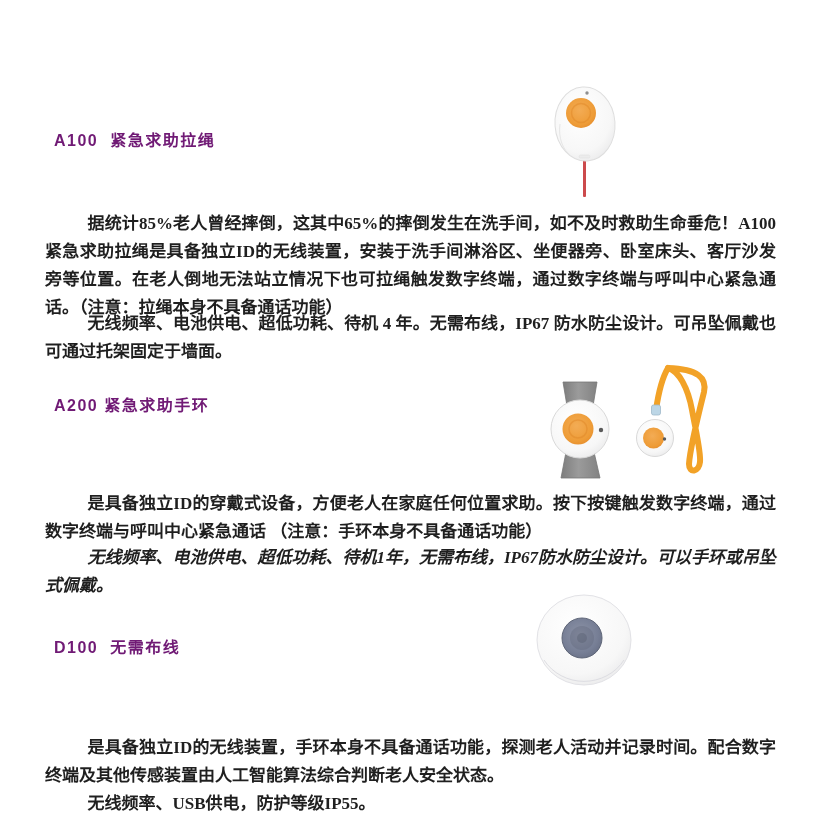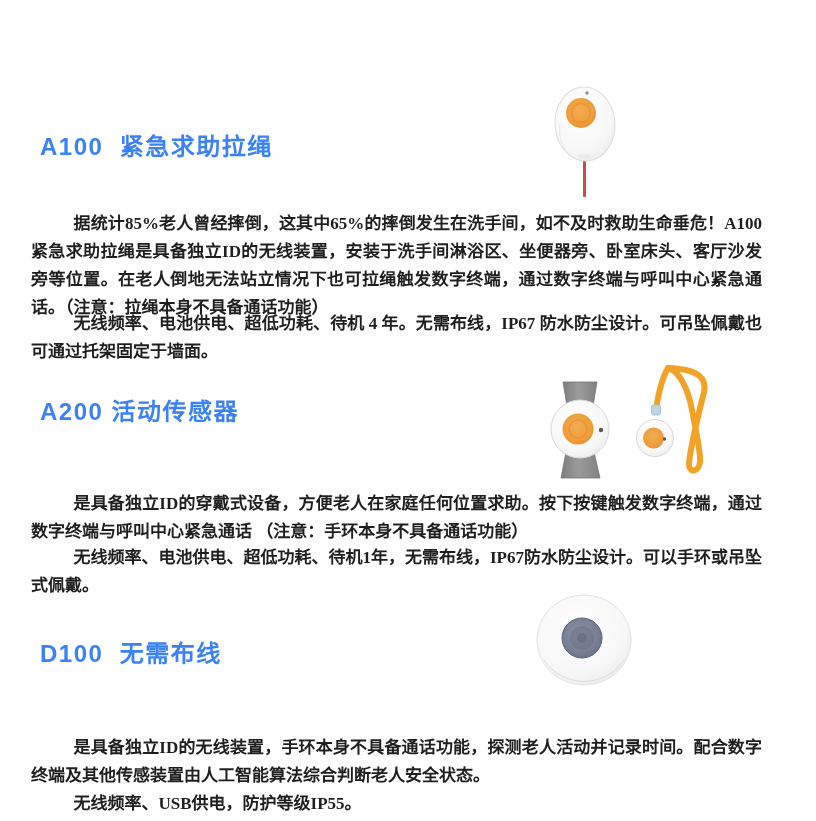--- a/index.html
+++ b/index.html
@@ -5,48 +5,48 @@
   html,body{margin:0;padding:0;background:#ffffff;}
   #page{
     position:relative;
     width:816px;height:821px;
     background:#ffffff;
     overflow:hidden;
     font-family:"Liberation Serif","DejaVu Serif",serif;
   }
   .section-heading{
     position:absolute;
-    left:40px;
+    left:54px;
     margin:0;
     font-family:"Liberation Sans","DejaVu Sans",sans-serif;
-    font-size:24px;
+    font-size:16px;
     font-weight:700;
     letter-spacing:1.5px;
-    color:#3b82f6;
+    color:#701a75;
     white-space:pre;
   }
   #heading-a100{top:127px;}
   #heading-a200{top:392px;}
   #heading-d100{top:634px;}
   .body-para{
     position:absolute;
-    left:31px;
+    left:45px;
     width:731px;
     margin:0;
     font-size:17px;
     line-height:28px;
     font-weight:600;
     color:#1F1F1F;
     text-align:justify;
     text-indent:2.5em;
   }
   #p-a100-1{top:210px;}
   #p-a100-2{top:310px;}
   #p-a200-1{top:490px;font-family:Liberation Serif, serif;}
-  #p-a200-2{top:544px;}
+  #p-a200-2{top:544px;font-style:italic;}
   #p-d100-1{top:734px;}
   #p-d100-2{top:790px;}
   .product-figure{position:absolute;}
   #fig-a100{left:533px;top:76px;}
   #fig-a200{left:540px;top:358px;}
   #fig-d100{left:531px;top:594px;}
 </style>
 </head>
 <body>
 
@@ -90,21 +90,21 @@
       <circle cx="54" cy="17" r="1.7" fill="#8f8f8f"></circle>
 
       <rect x="46" y="79" width="11" height="3" rx="1.5" fill="#ececec" stroke="#dedede" stroke-width="0.5"></rect>
     </svg>
   </div>
 
   <p class="body-para" id="p-a100-1">据统计85%老人曾经摔倒，这其中65%的摔倒发生在洗手间，如不及时救助生命垂危！A100紧急求助拉绳是具备独立ID的无线装置，安装于洗手间淋浴区、坐便器旁、卧室床头、客厅沙发旁等位置。在老人倒地无法站立情况下也可拉绳触发数字终端，通过数字终端与呼叫中心紧急通话。（注意：拉绳本身不具备通话功能）</p>
 
   <p class="body-para" id="p-a100-2">无线频率、电池供电、超低功耗、待机 4 年。无需布线，IP67 防水防尘设计。可吊坠佩戴也可通过托架固定于墙面。</p>
 
-  <h2 class="section-heading" id="heading-a200">A200 活动传感器</h2>
+  <h2 class="section-heading" id="heading-a200">A200 紧急求助手环</h2>
 
   <div class="product-figure" id="fig-a200">
     <svg width="210" height="128" viewBox="0 0 210 128">
 
       <g>
         <polygon points="23,24 57,24 53,48 27,48" fill="url(#strapGrad)" stroke="#767676" stroke-width="0.8"></polygon>
         <polygon points="26,94 54,94 60,120 21,120" fill="url(#strapGrad)" stroke="#767676" stroke-width="0.8"></polygon>
         <circle cx="40" cy="71" r="29" fill="url(#eggGrad)" stroke="#D9D9D9" stroke-width="1"></circle>
         <circle cx="38" cy="71" r="15.5" fill="url(#btnGrad)"></circle>
         <circle cx="38" cy="71" r="9" fill="none" stroke="#DD8526" stroke-opacity="0.45" stroke-width="1.5"></circle>

